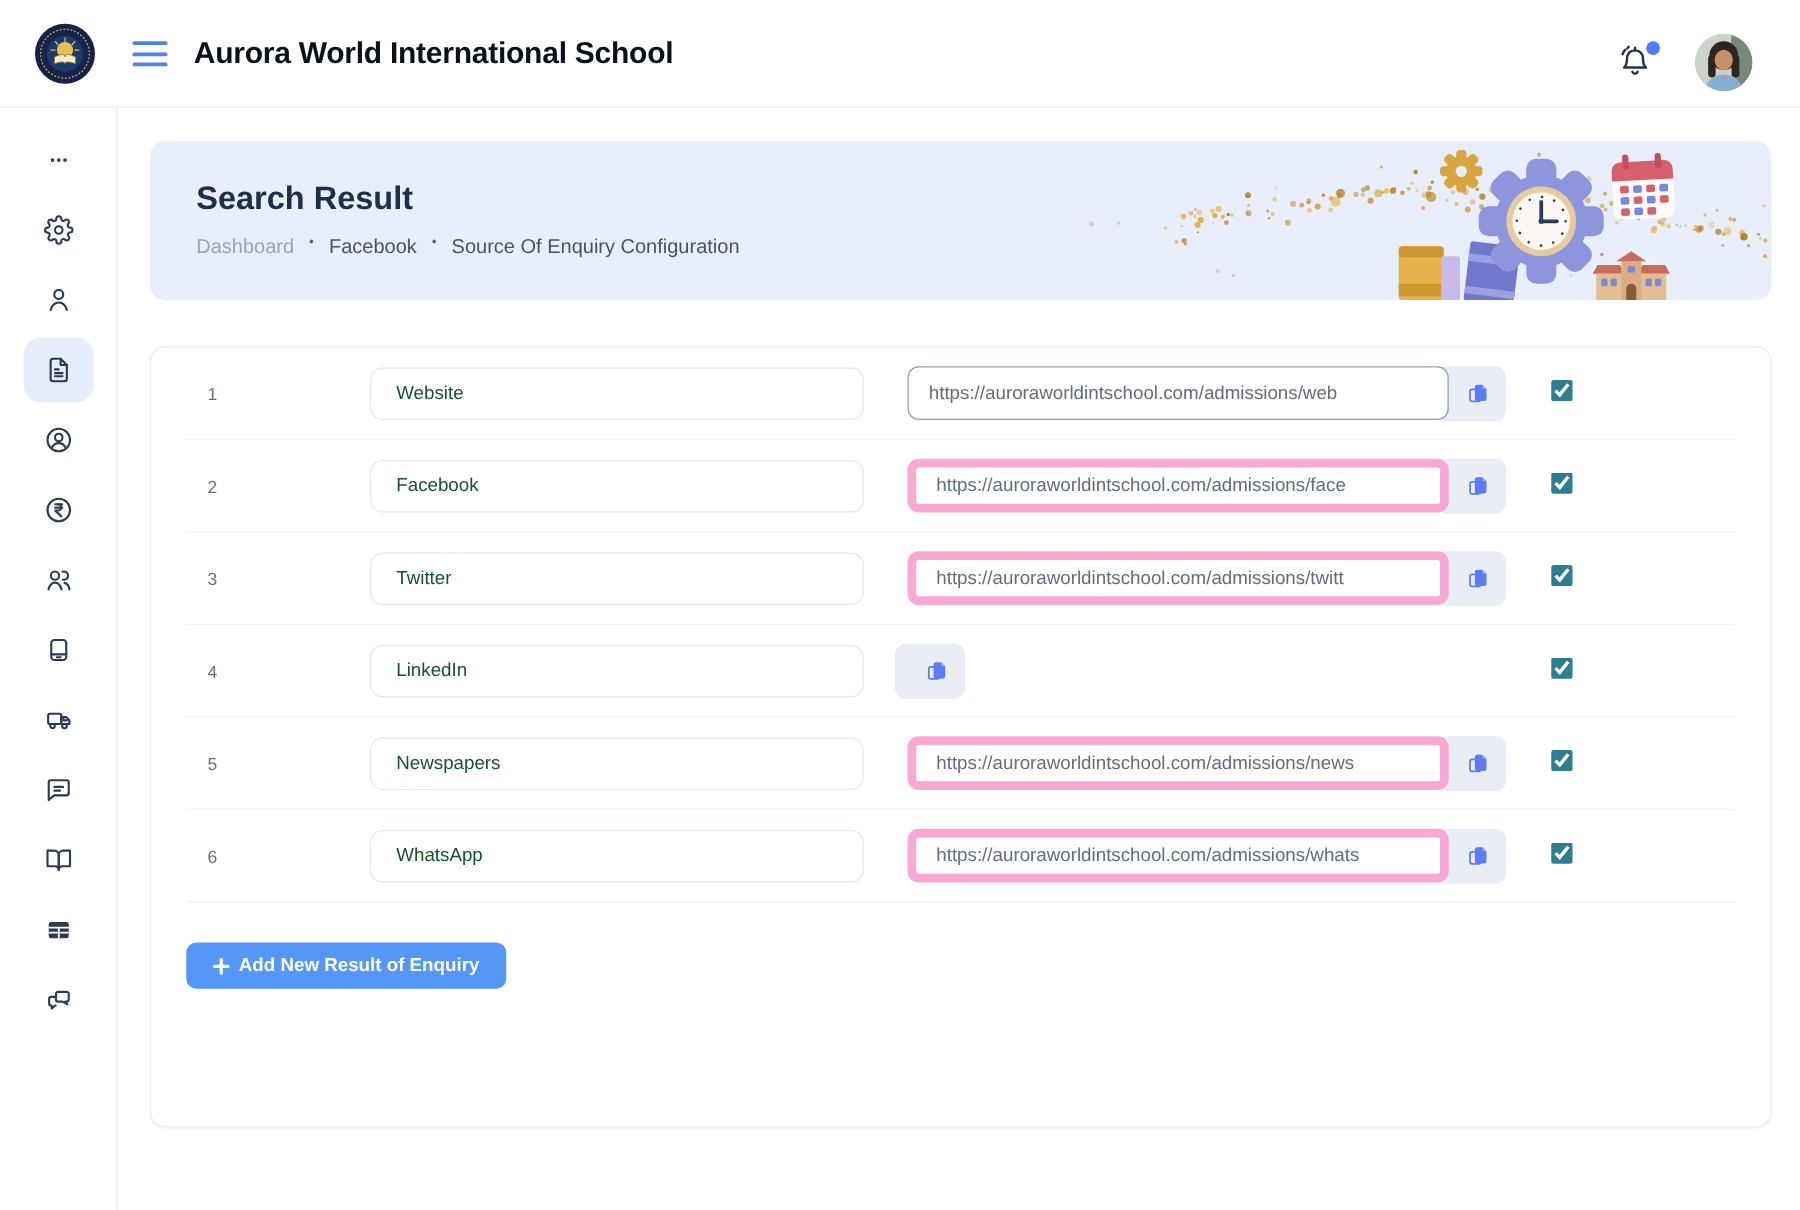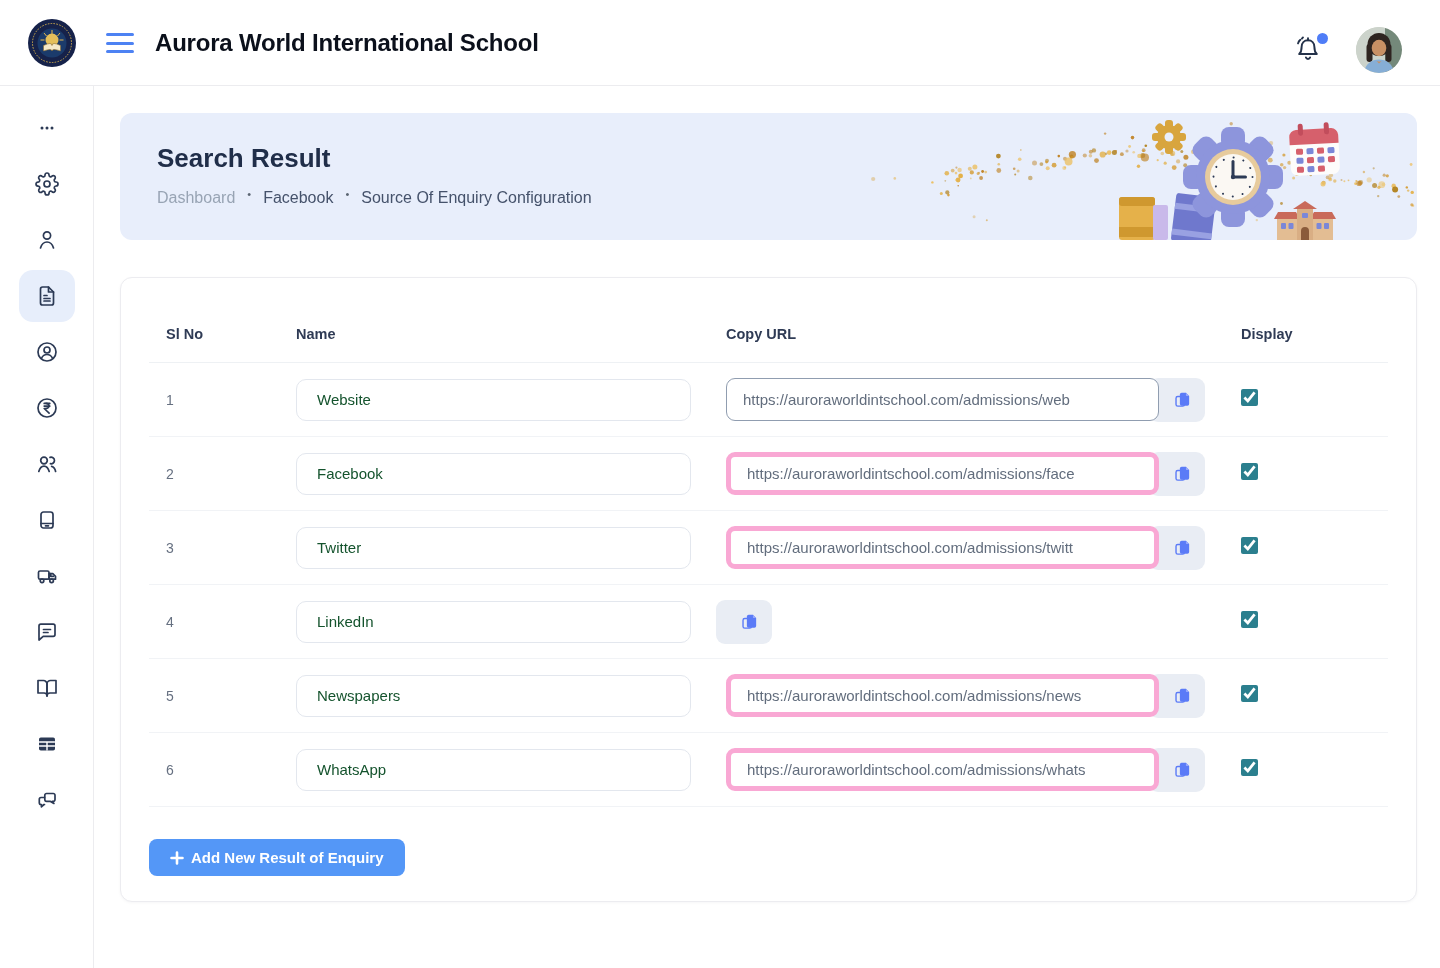--- a/index.html
+++ b/index.html
@@ -50,21 +50,21 @@
   .t-head { display:grid; grid-template-columns:147px 430px 515px 1fr; align-items:center;
     padding:48px 0 20px 0; border-bottom:1px solid #eef1f4; }
   .t-head .hcell { font-size:14.5px; font-weight:700; color:#2f3b55; }
   .t-head .hcell.sl { padding-left:17px; }
   .t-row { display:grid; grid-template-columns:147px 430px 515px 1fr; align-items:center;
     height:74px; border-bottom:1px solid #f1f3f6; }
   .cell.sl { padding-left:17px; font-size:14px; color:#667081; }
   .name-input { width:395px; height:42px; border:1px solid #e3e7ee; border-radius:10px;
     padding:0 20px; font-size:15px; color:#14532d; font-family:inherit; background:#fff; outline:none; }
   .url-cell { display:flex; align-items:center; }
-  .url-input { position:relative; z-index:1; width:433px; height:43px; border:5px solid #f9a8d4;
+  .url-input { position:relative; z-index:1; width:433px; height:43px; border:7px solid #f9a8d4;
     border-radius:9px; padding:0 16px; font-size:15px; color:#626d7d; font-family:inherit;
     background:#fff; outline:none; }
   .url-input.focused { border:1.5px solid #909db0; }
   .copy-btn { position:relative; z-index:0; width:56px; height:44px; margin-left:-10px;
     border:none; border-radius:9px; background:#e9edf4; cursor:pointer;
     display:flex; align-items:center; justify-content:center; padding-left:10px; }
   .display-check { width:17px; height:17px; accent-color:#2b7f8e; cursor:pointer; }
 
   .add-btn { margin-top:32px; display:inline-flex; align-items:center; gap:7px;
     background:#5497f7; color:#fff; border:none; border-radius:8px; height:37px;
@@ -481,26 +481,20 @@
             <rect x="519.5" y="110" width="5" height="6" rx="1"></rect>
             <rect x="527" y="110" width="5" height="6" rx="1"></rect>
             <rect x="505" y="100" width="6" height="5" rx="1"></rect>
           </g>
           <path d="M504 127v-9a4 4 0 0 1 8 0v9z" fill="#8a5a3a"></path>
         </g>
       </svg>
     </section>
 
     <section class="card">
-      <div class="t-head">
-        <div class="hcell sl">Sl No</div>
-        <div class="hcell">Name</div>
-        <div class="hcell">Copy URL</div>
-        <div class="hcell">Display</div>
-      </div>
 
       
       <div class="t-row">
         <div class="cell sl">1</div>
         <div class="cell"><input class="name-input" type="text" value="Website" style=""></div>
         <div class="cell url-cell">
           <input class="url-input focused" type="text" value="https://auroraworldintschool.com/admissions/web" style="">
           <button class="copy-btn">
             <svg viewBox="0 0 24 24" width="21" height="21">
               <rect x="4.6" y="8.6" width="9.6" height="11" rx="2" fill="none" stroke="#5b7bf7" stroke-width="1.6"></rect>

